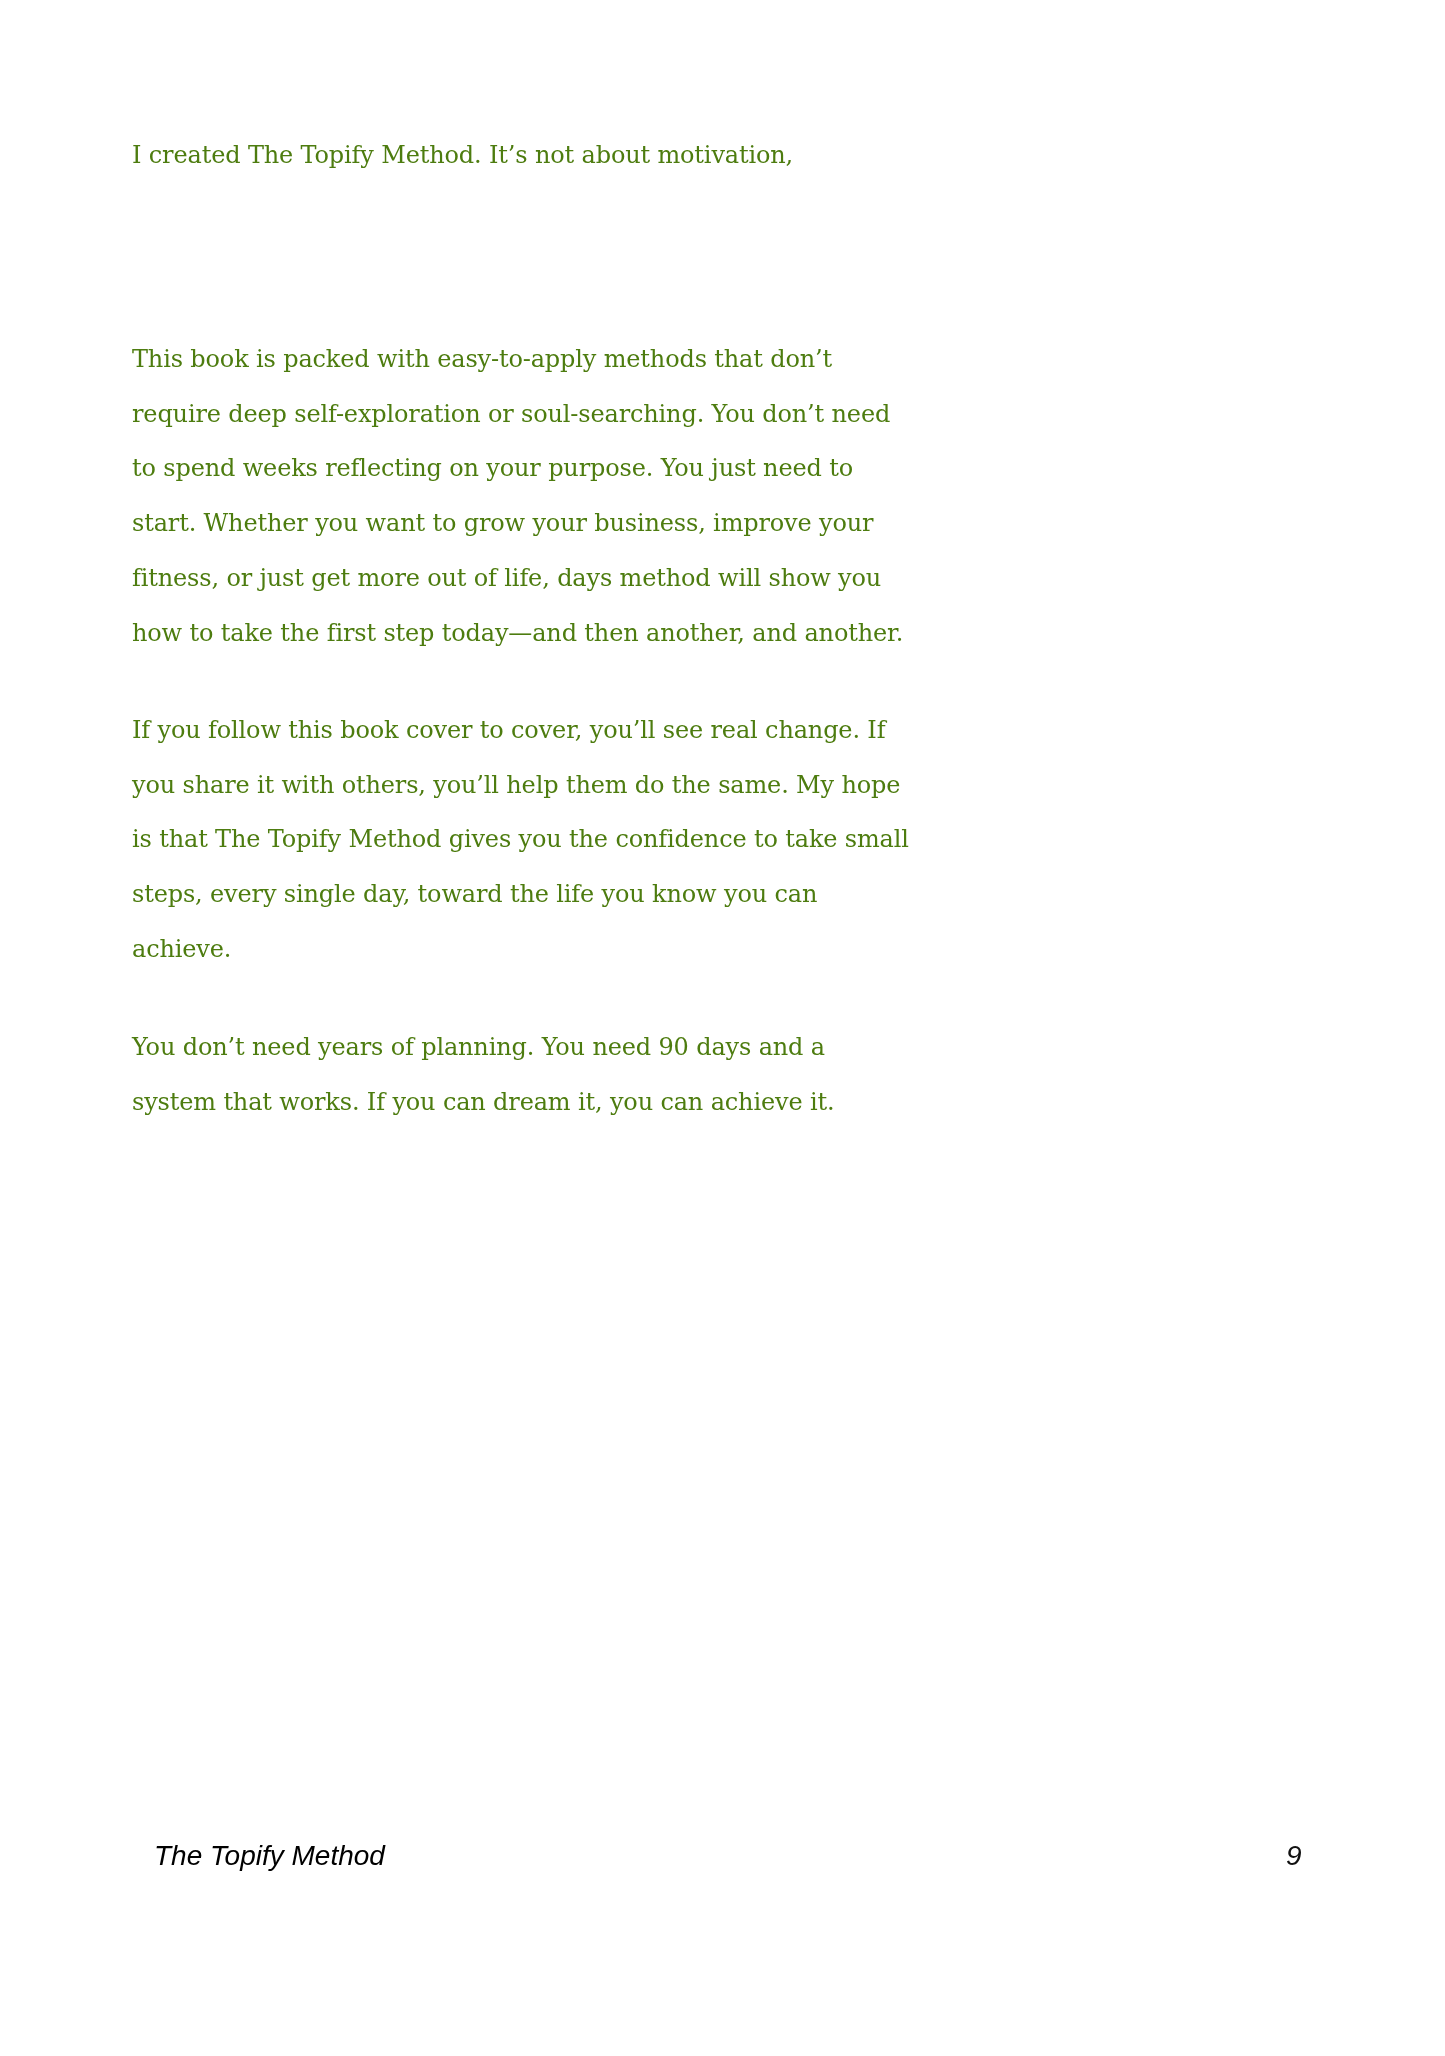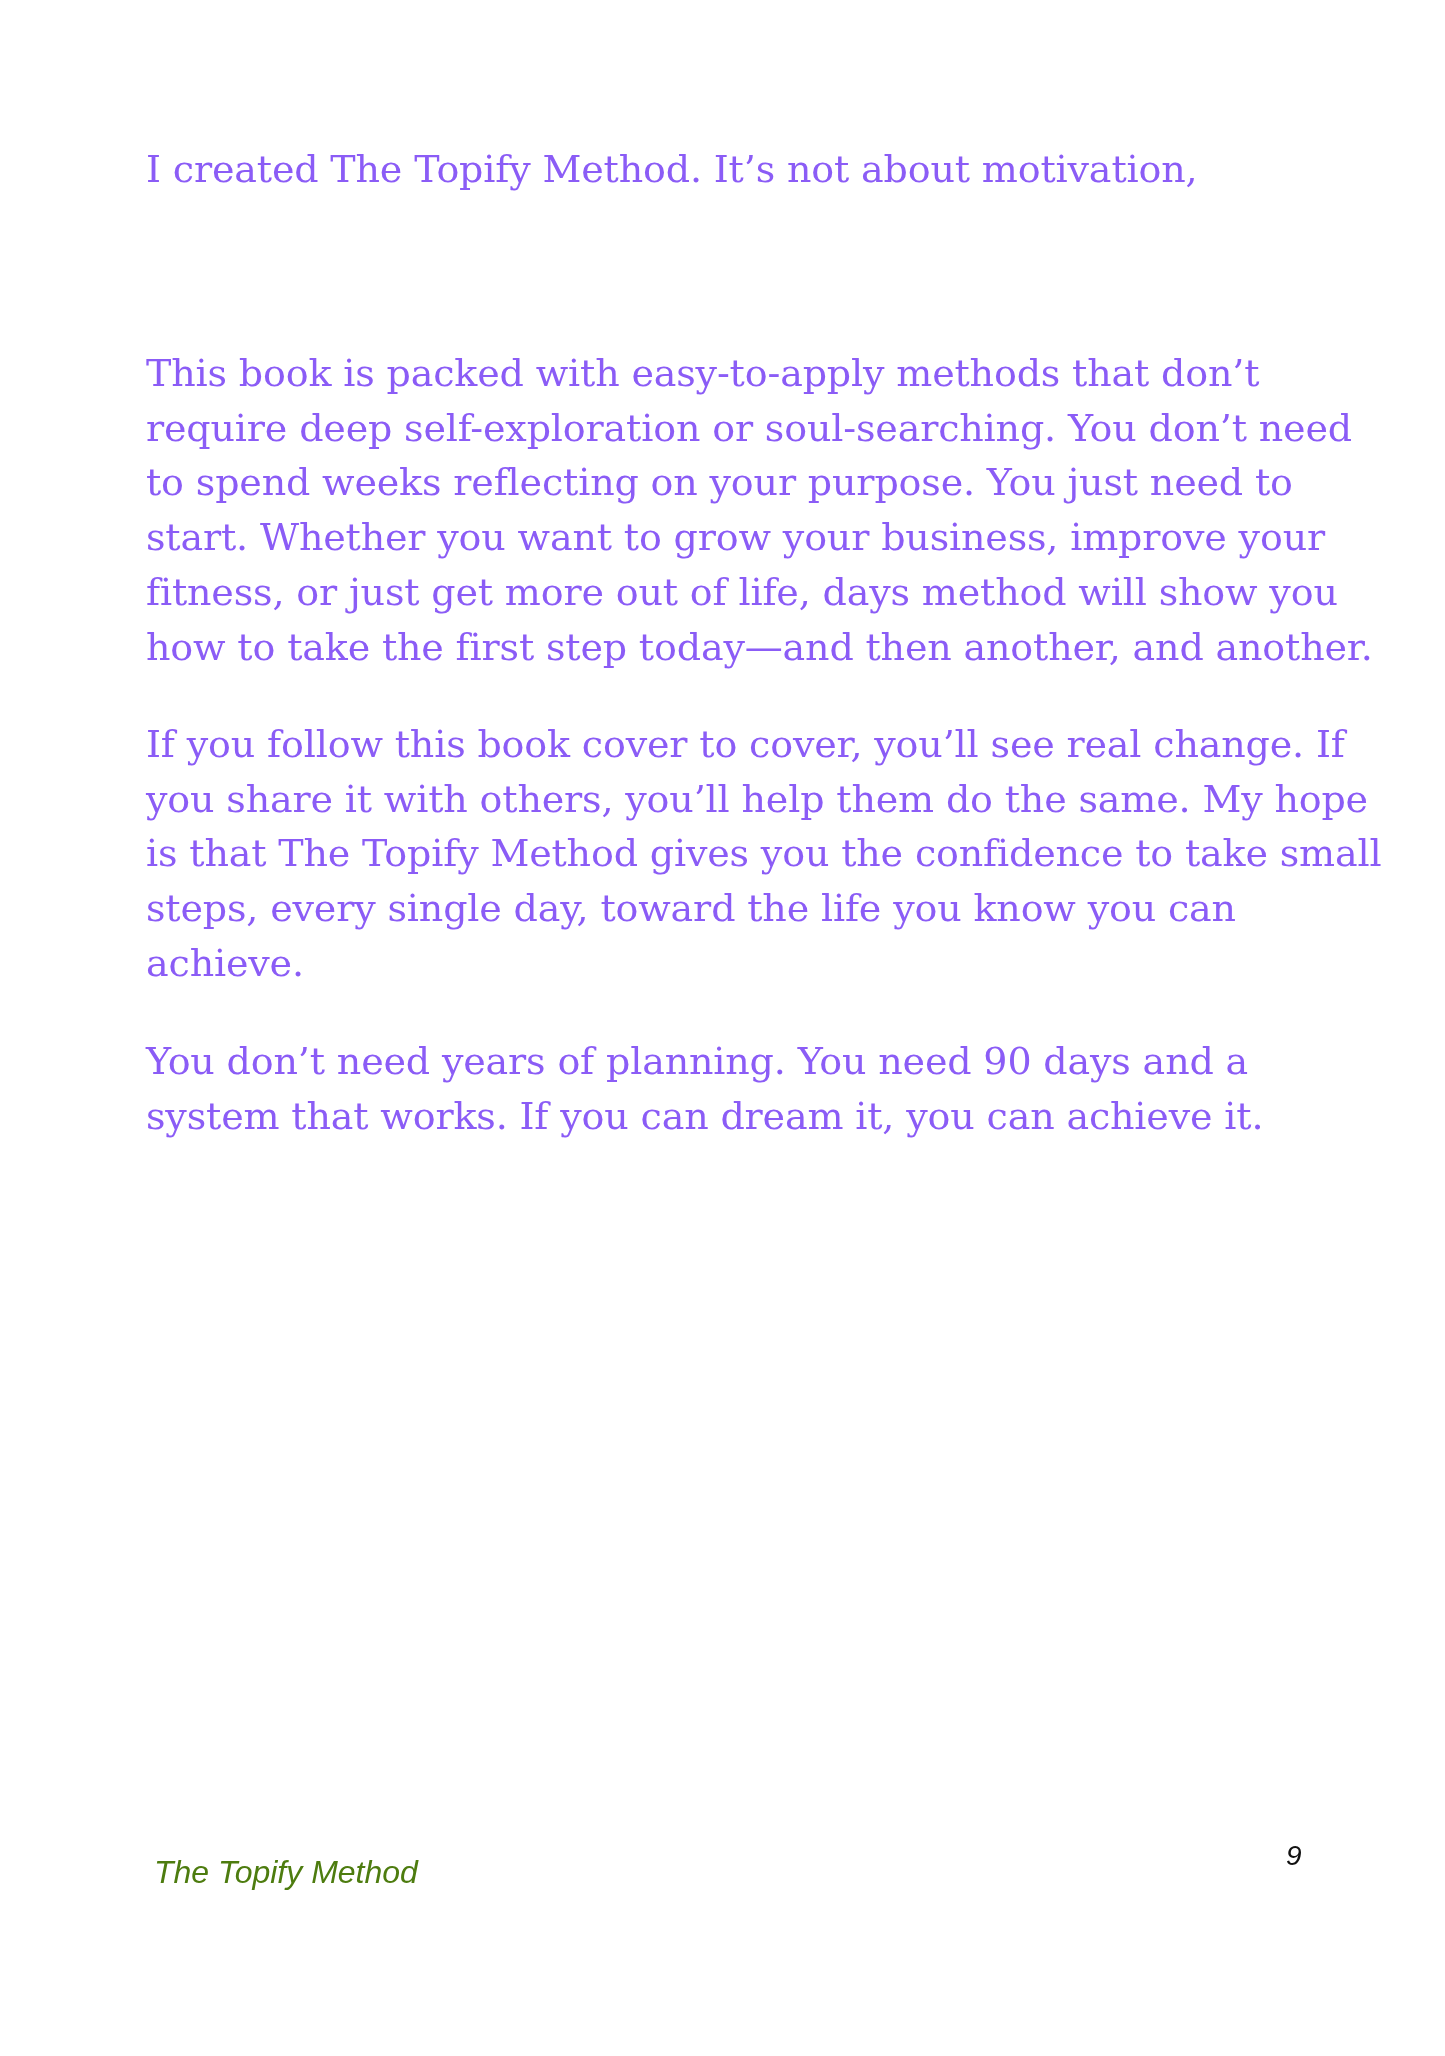--- a/index.html
+++ b/index.html
@@ -17,47 +17,46 @@
     position: absolute;
     left: 0; top: 0;
     width: 1445px;
     height: 2056px;
     background: #ffffff;
   }
   .para {
     position: absolute;
     left: 130px;
     width: 1250px;
-    margin: 16px;
+    margin: 2px;
     font-family: "DejaVu Serif", serif;
-    font-size: 38px;
+    font-size: 24px;
     line-height: 54.7px;
-    color: #8b5cf6;
+    color: #4d7c0f;
     letter-spacing: -0.15px;
   }
   .para .line {
     display: block;
     white-space: nowrap;
   }
   #p1 { top: 126px; }
   #p2 { top: 330px; }
   #p3 { top: 701px; }
   #p4 { top: 1018px; }
   #signature { top: 1264px; }
 
   .footer-title {
     position: absolute;
     left: 154px;
     top: 1840px;
     font-family: "Liberation Sans", sans-serif;
     font-style: italic;
-    font-size: 32px;
+    font-size: 28px;
     line-height: 32px;
-    color: #4d7c0f;
-    margin-top: 16px;
+    color: #000000;
   }
   .footer-page {
     position: absolute;
     left: 1286px;
     top: 1840px;
     font-family: "Liberation Sans", sans-serif;
     font-style: italic;
     font-size: 28px;
     line-height: 32px;
     color: #111111;

